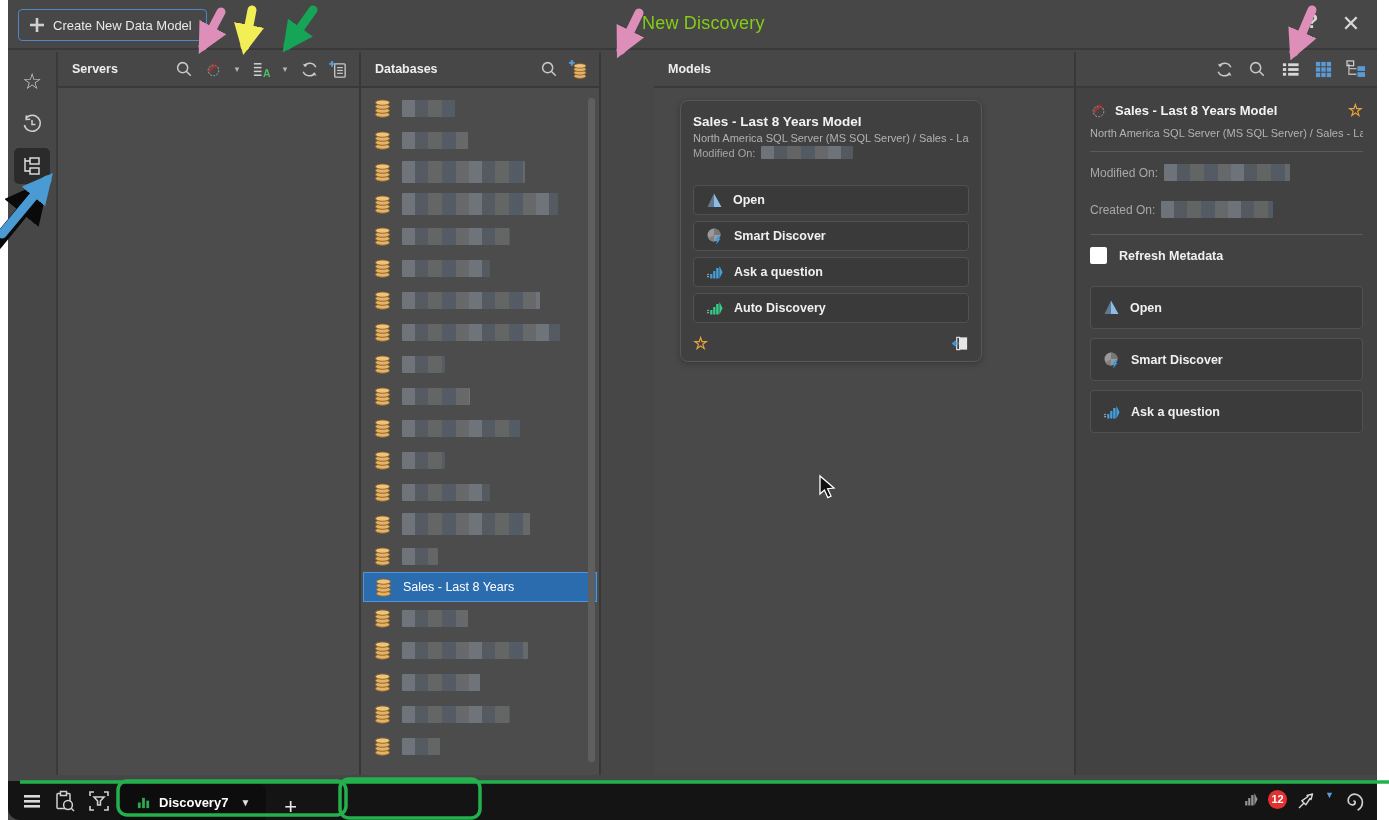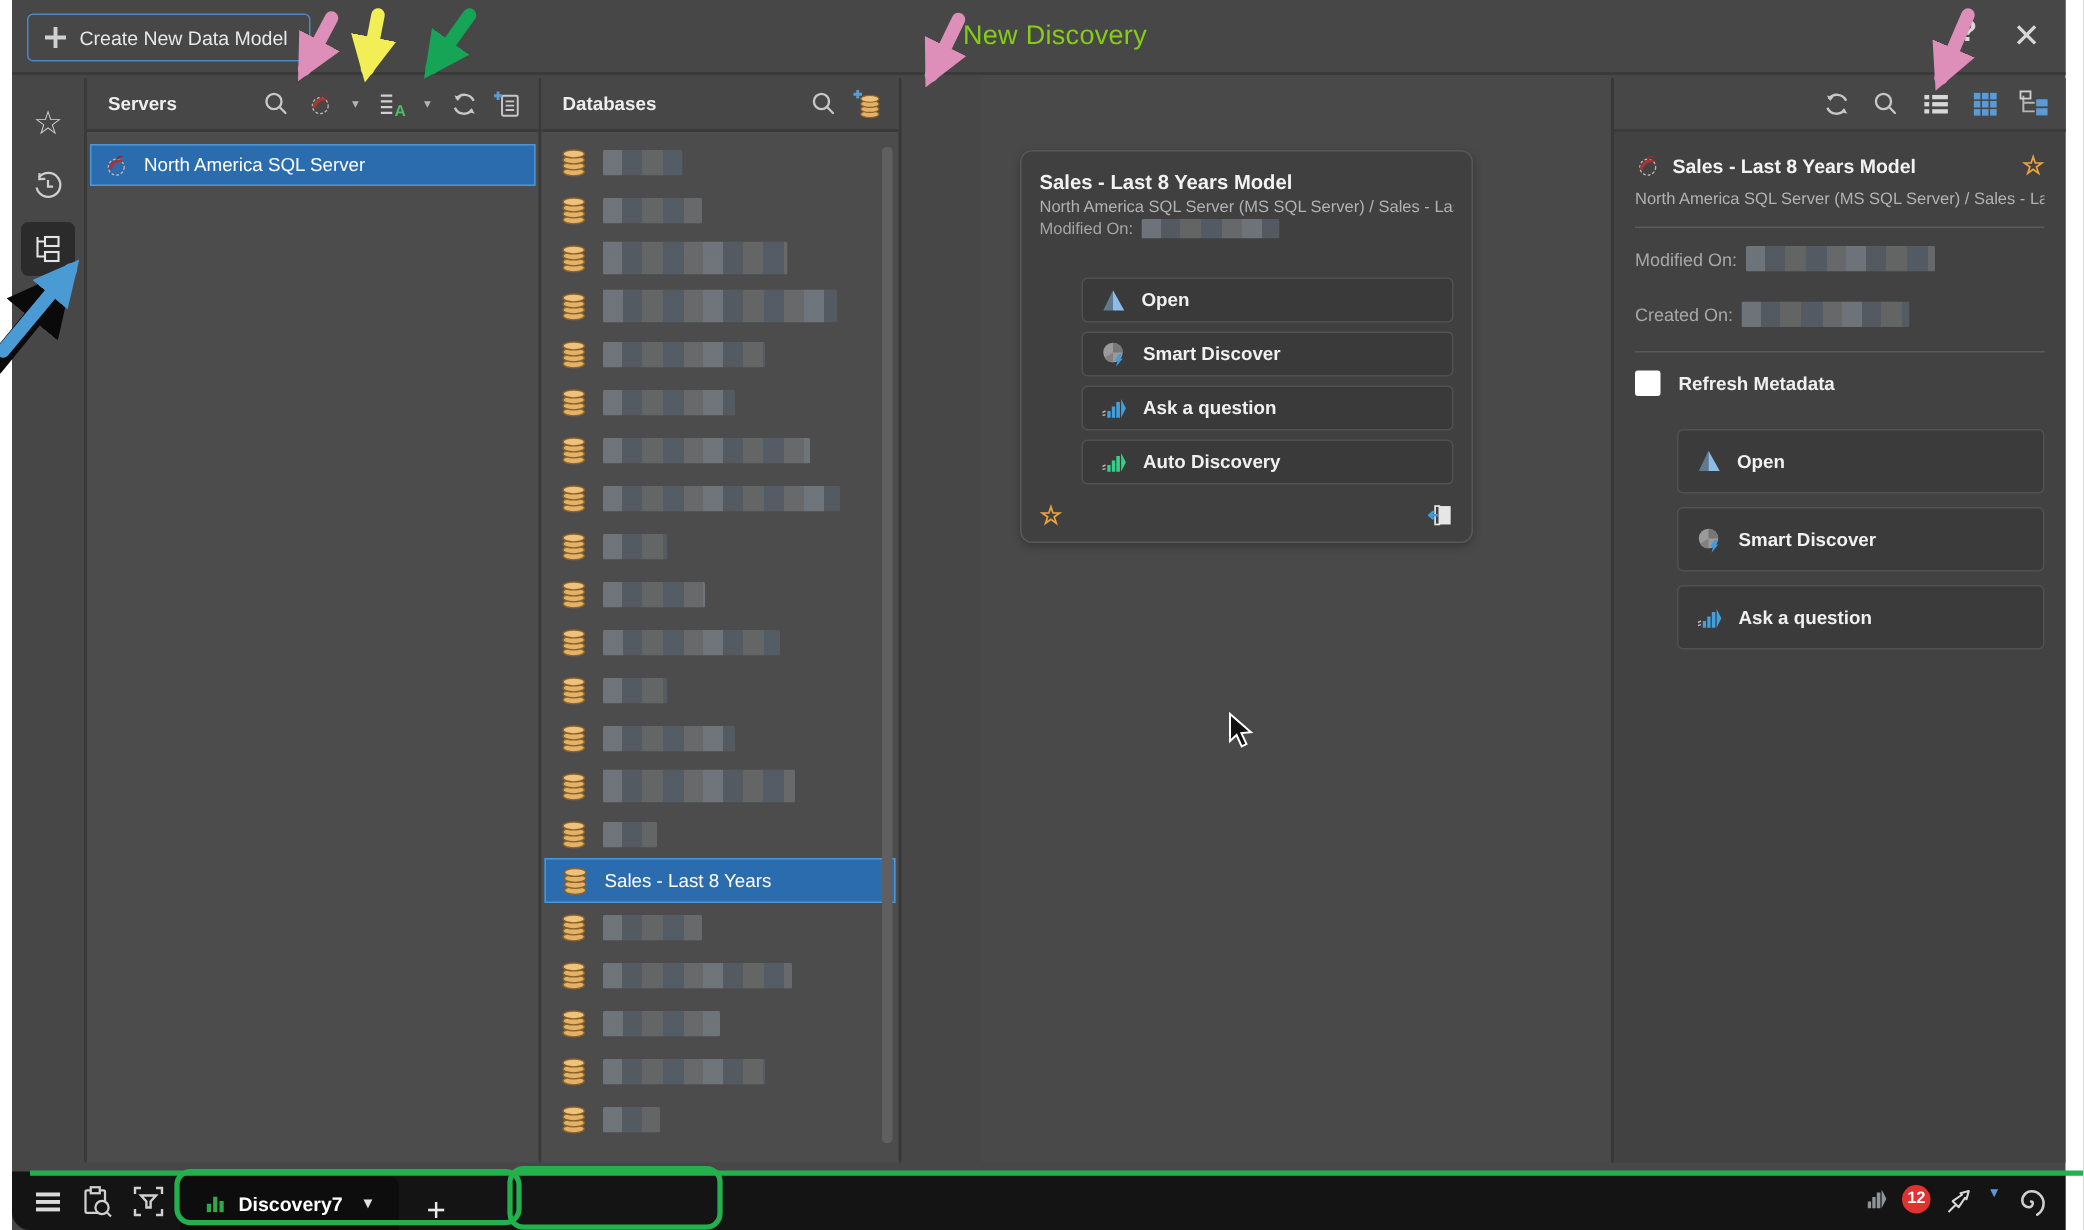--- a/index.html
+++ b/index.html
@@ -50,21 +50,21 @@
     opacity:.9; }
   .mosaic.tall { height:22px; }
   .db-scrollbar { position:absolute; right:4px; top:46px; width:7px; height:664px; border-radius:3px; background:#5f5f5f; }
 
   
   .model-card { position:absolute; left:26px; top:48px; width:302px; height:262px; background:#404040; border:1px solid #585858; border-radius:8px; box-shadow:0 2px 6px rgba(0,0,0,.25); padding:13px 12px 10px 12px; }
   .card-title { font-size:13.5px; font-weight:bold; color:#f2f2f2; }
   .card-sub { margin-top:3px; font-size:11px; color:#b2b2b2; white-space:nowrap; overflow:hidden; }
   .card-meta { margin-top:2px; font-size:11px; color:#a5a5a5; display:flex; align-items:center; gap:6px; }
   .card-actions { margin-top:26px; display:flex; flex-direction:column; gap:6px; }
-  .action-btn { height:30px; display:flex; align-items:center; gap:10px; padding:0 12px; background:#3a3a3a; border:1px solid #515151; border-radius:4px; color:#f0f0f0; font-size:12.5px; font-weight:bold;margin-left:28px; }
+  .action-btn { height:30px; display:flex; align-items:center; gap:10px; padding:0 12px; background:#3a3a3a; border:1px solid #515151; border-radius:4px; color:#f0f0f0; font-size:12.5px; font-weight:bold; }
   .card-foot { margin-top:10px; display:flex; align-items:center; justify-content:space-between; }
   .star-orange { color:#e8a33d; font-size:17px; font-weight:bold; }
 
   
   .details-body { padding:12px 14px; position:relative; }
   .det-title-row { display:flex; align-items:center; gap:8px; }
   .det-title { font-size:13px; font-weight:bold; color:#f2f2f2; flex:1 1 auto; white-space:nowrap; overflow:hidden; }
   .det-sub { margin-top:6px; font-size:11px; color:#b2b2b2; white-space:nowrap; overflow:hidden; }
   .det-hr { border:none; border-top:1px solid #5a5a5a; margin:12px 0; }
   .det-row { display:flex; align-items:center; gap:6px; font-size:12px; color:#a8a8a8; margin-top:4px; }
@@ -333,26 +333,20 @@
                 <use href="#i-refresh"></use>
               </svg>
             </span>
           <span class="tool">
               <svg width="19" height="19">
                 <use href="#i-adddoc"></use>
               </svg>
             </span>
         </span>
       </div>
-      <div class="server-row selected">
-        <svg width="17" height="17">
-            <use href="#i-sql"></use>
-          </svg>
-        <span>North America SQL Server</span>
-      </div>
     </div>
 
     <div class="panel panel-databases">
       <div class="panel-head">
         <span class="panel-title">Databases</span>
         <span class="head-tools">
           <span class="tool">
               <svg width="18" height="18">
                 <use href="#i-search"></use>
               </svg>
@@ -489,20 +483,23 @@
             <svg width="19" height="19">
               <use href="#i-db"></use>
             </svg>
             <div class="mosaic" style="width: 38px;"></div>
           </div>
         </div>
       <div class="db-scrollbar"></div>
     </div>
 
     <div class="panel panel-models">
+      <div class="panel-head">
+        <span class="panel-title">Models</span>
+      </div>
       <div class="model-card">
         <div class="card-title">Sales - Last 8 Years Model</div>
         <div class="card-sub">North America SQL Server (MS SQL Server) / Sales - Las...</div>
         <div class="card-meta">
           <span>Modified On:</span>
           <span class="mosaic" style="width:92px;height:13px"></span>
         </div>
         <div class="card-actions">
           <div class="action-btn">
             <svg width="17" height="17">

